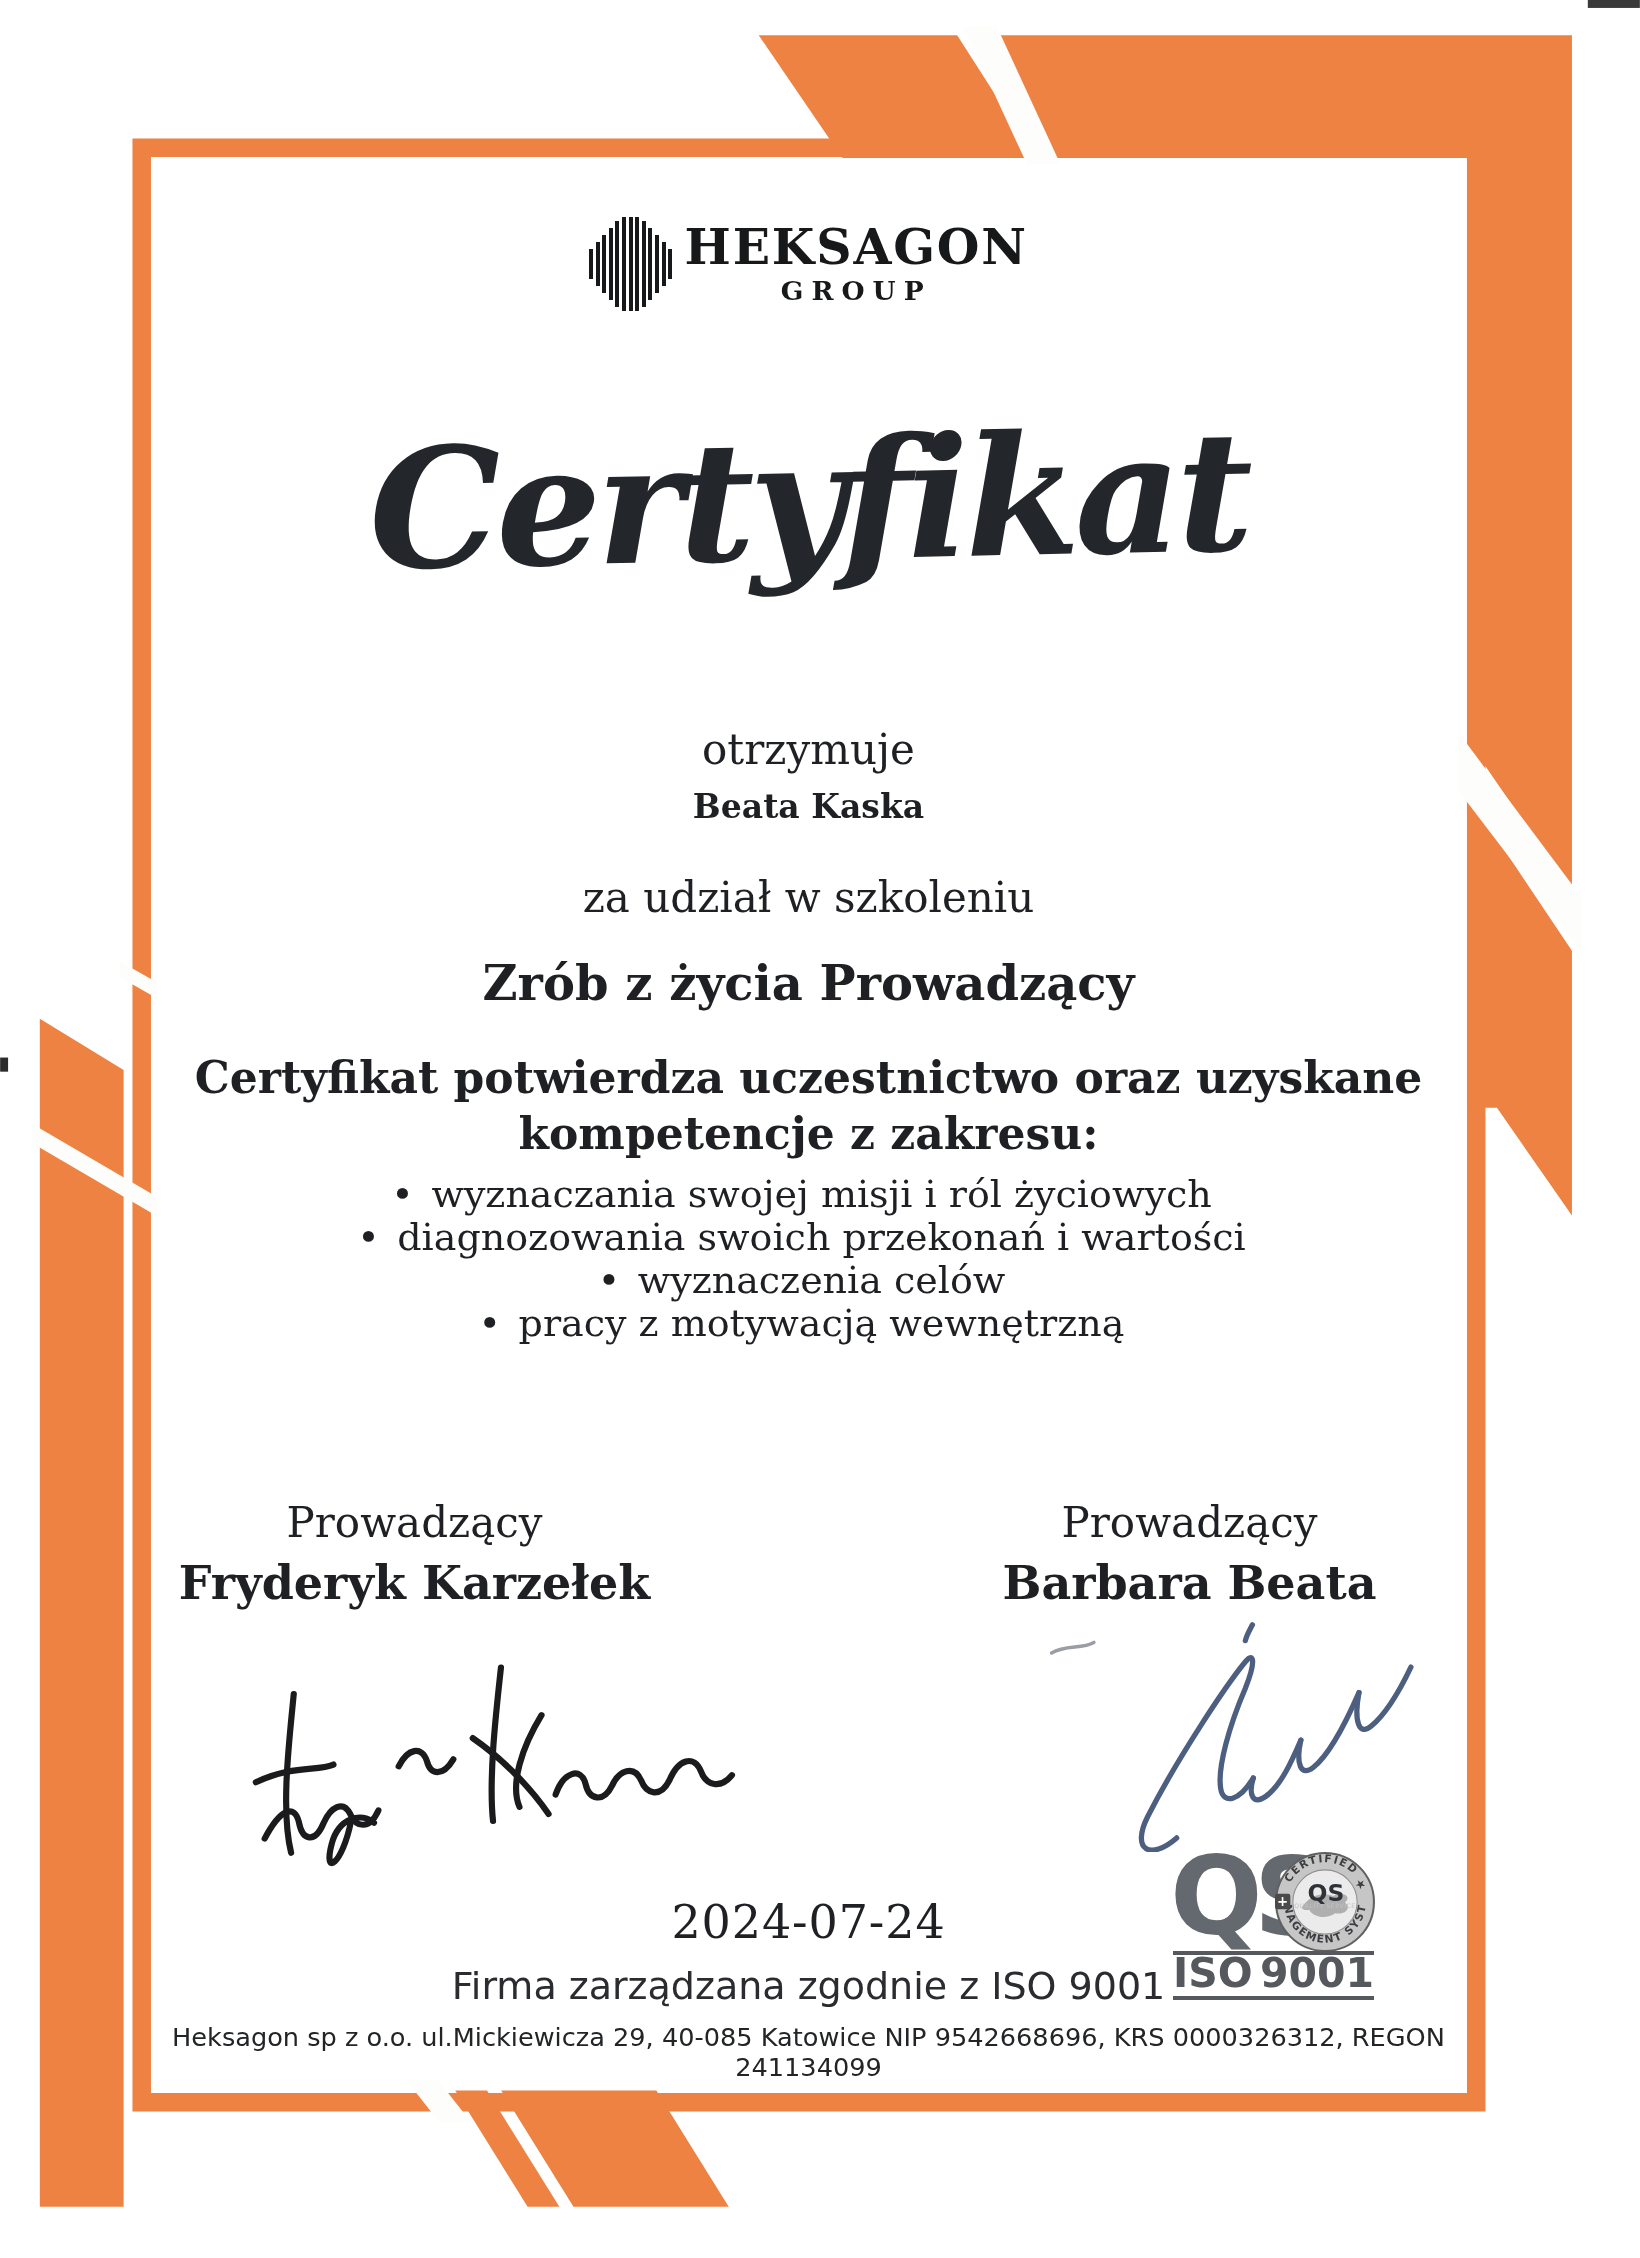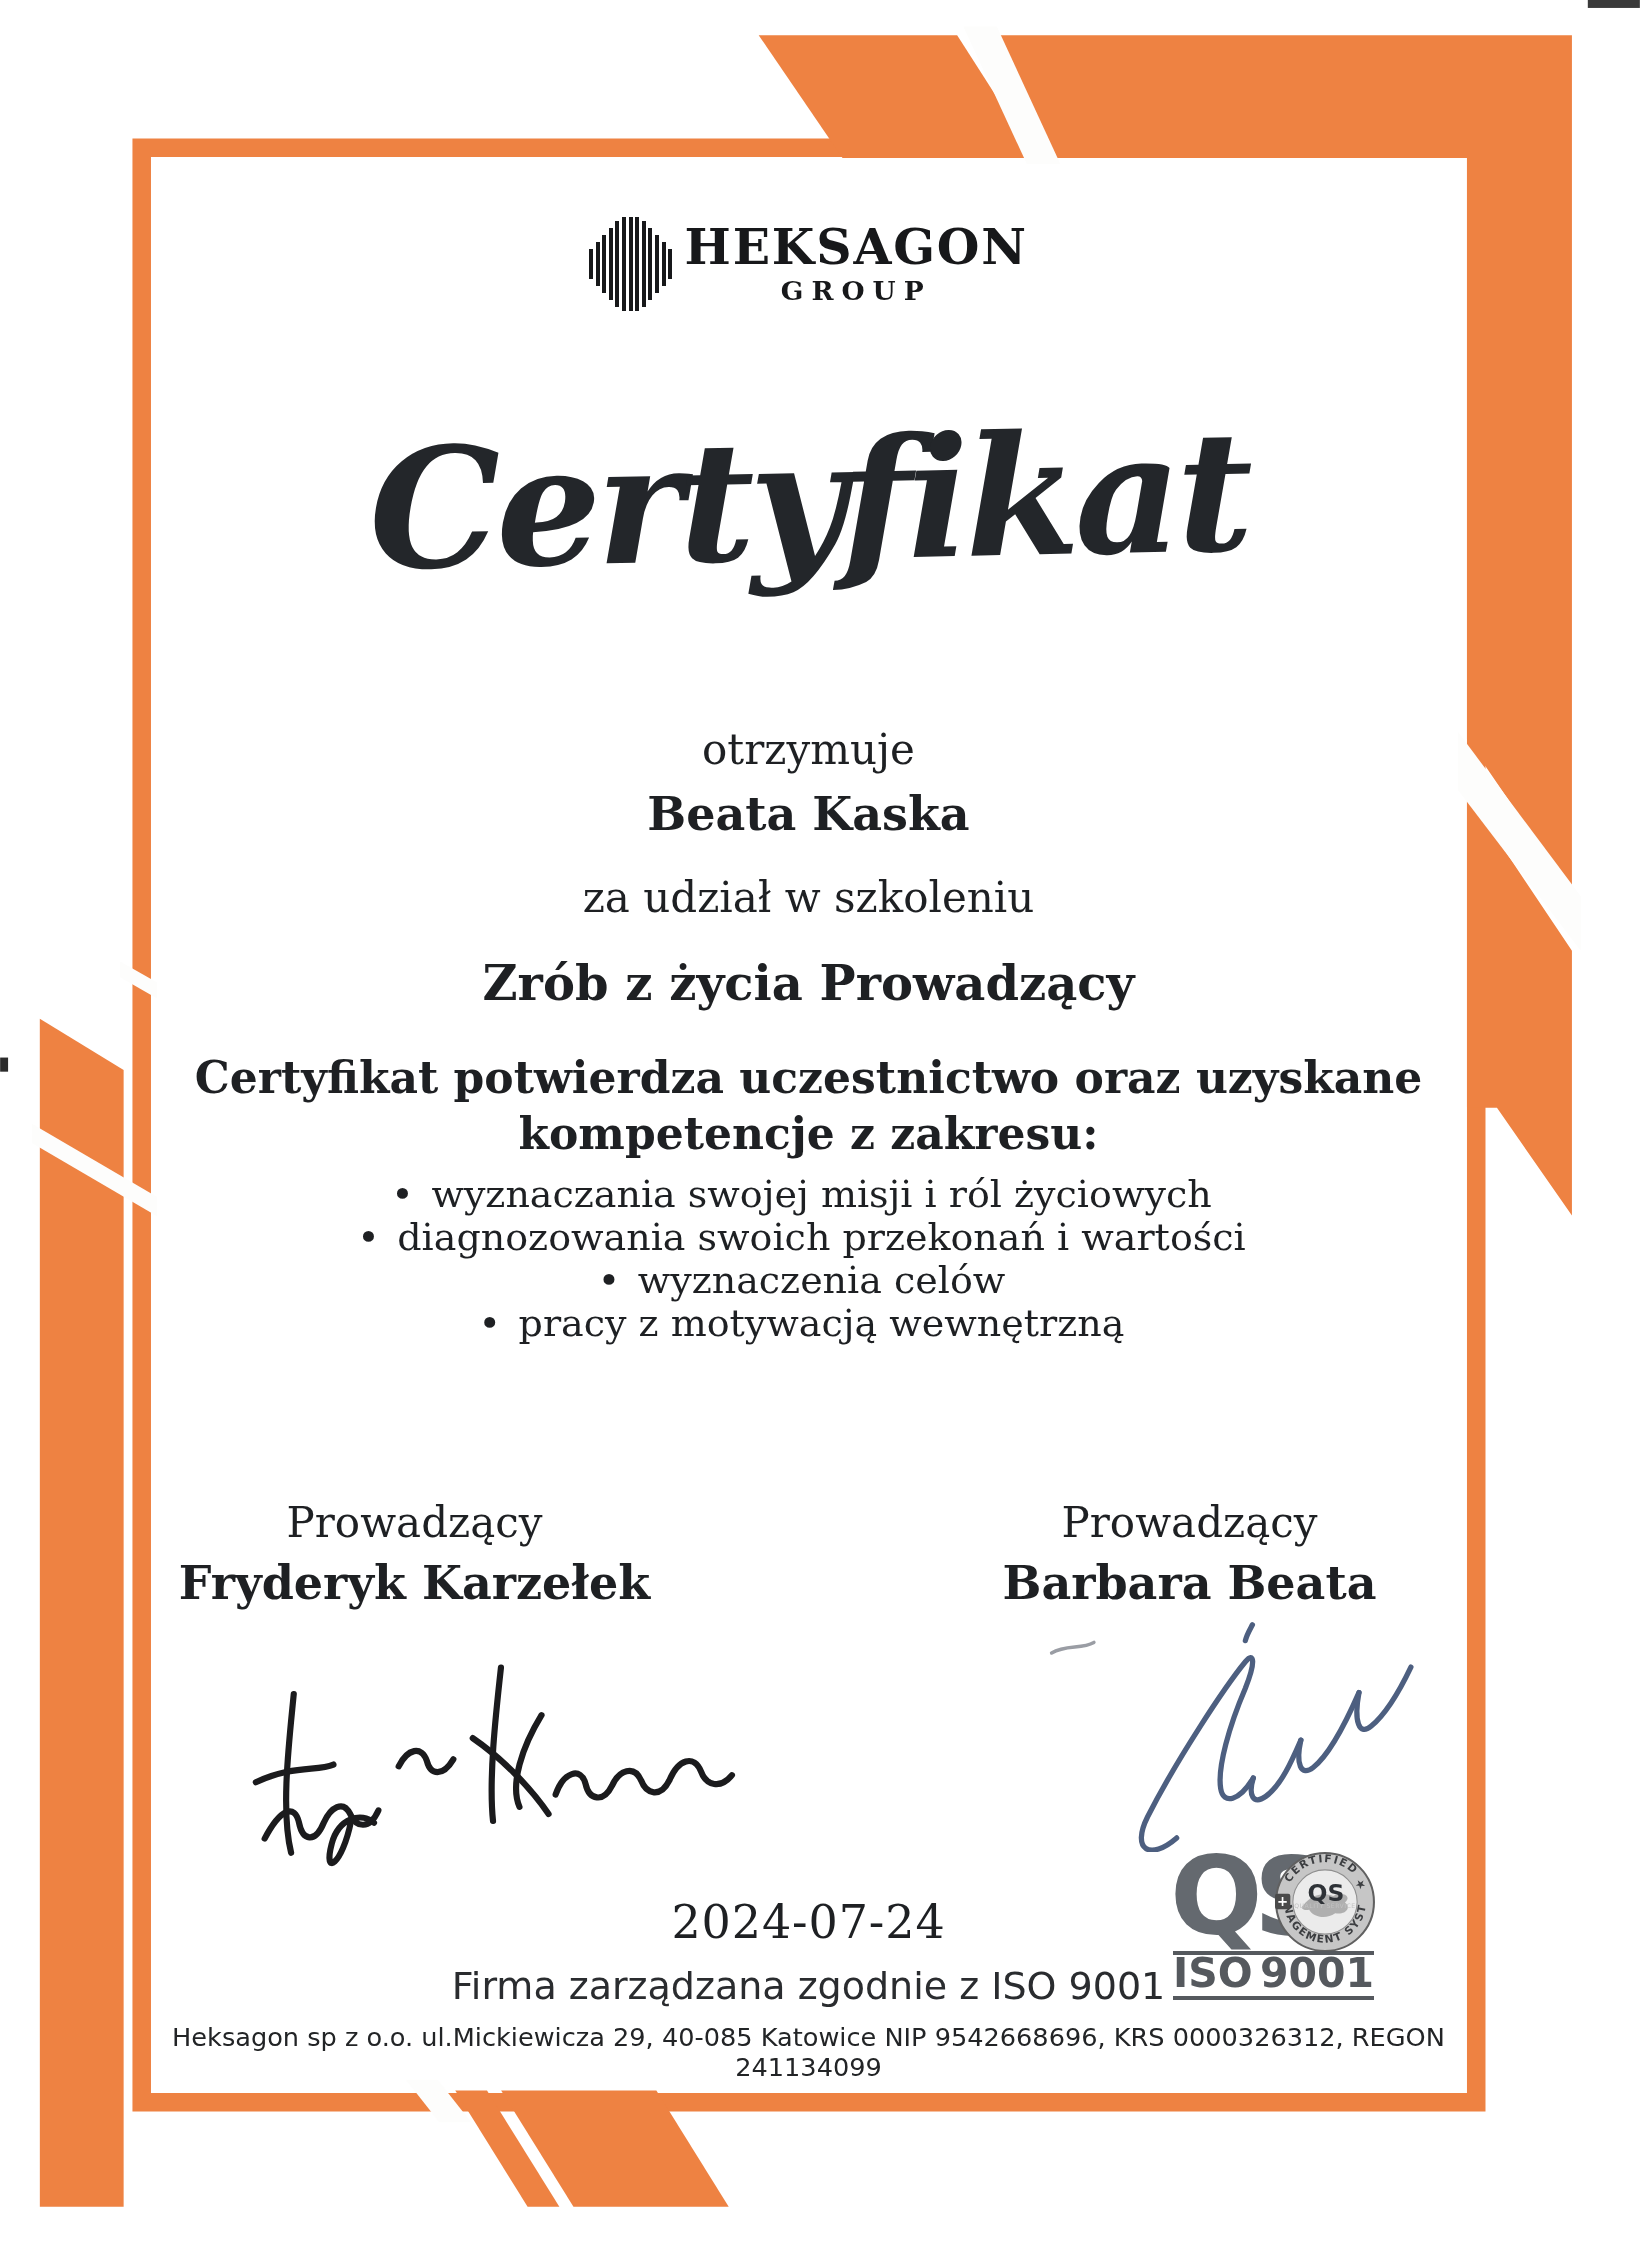--- a/index.html
+++ b/index.html
@@ -15,21 +15,21 @@
   .hexbars span{display:block;width:4px;background:#17181a;}
   .logo-text{display:flex;flex-direction:column;align-items:center;}
   .logo-name{font-size:49px;font-weight:bold;letter-spacing:1.8px;color:#17181a;line-height:1;}
   .logo-sub{font-size:26.5px;font-weight:bold;letter-spacing:8px;color:#17181a;line-height:1;margin-top:6px;}
 
   
   .cert-title{top:385px;font-size:166px;font-style:italic;font-weight:bold;letter-spacing:-5.3px;
               color:#23262a;transform:rotate(-1.2deg);line-height:1.4;}
 
   .t-intro   {top:725px;font-size:42px;}
-  .t-name    {top:787px;font-size:46px;font-weight:bold;}
+  .t-name    {top:787px;font-size:33px;font-weight:bold;}
   .t-course-i{top:873px;font-size:42px;}
   .t-course  {top:955px;font-size:48px;font-weight:bold;}
   .t-statement{top:1050px;font-size:44px;font-weight:bold;line-height:56px;}
 
   .bullets{left:250px;top:1173px;width:1103px;margin:0;padding:0;list-style:none;text-align:center;}
   .bullets li{font-size:38px;line-height:43px;margin:0;padding:0;}
   .bullets li::before{content:"•";margin-right:17.6px;}
 
   .t-hours{top:1415px;font-size:41px;font-weight:bold;}
 

